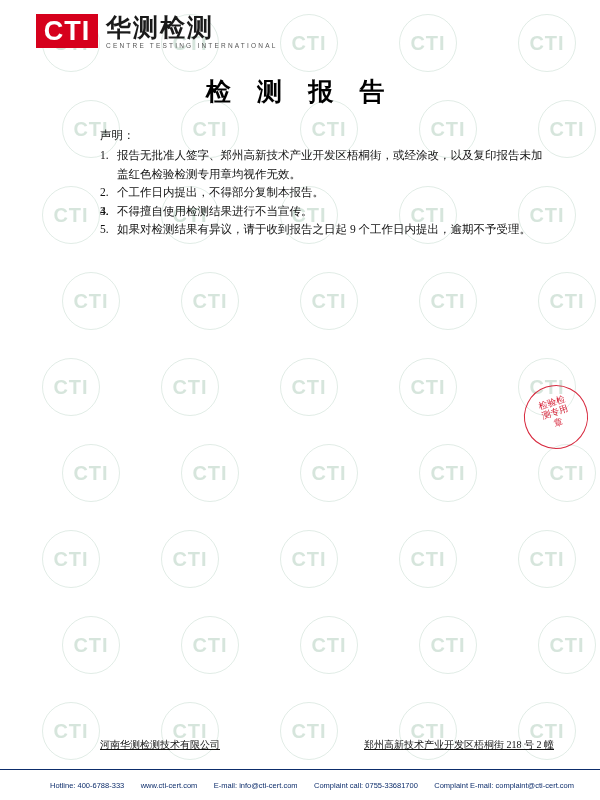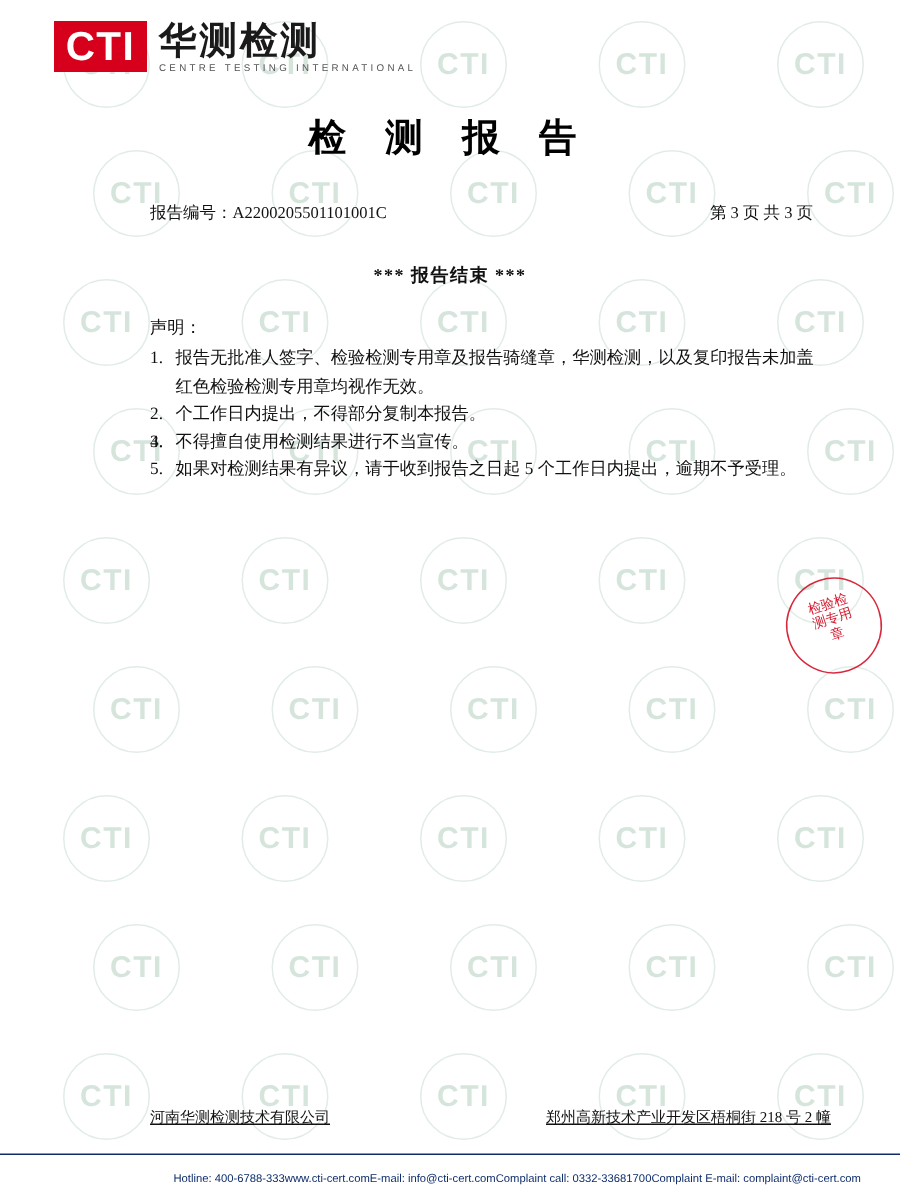--- a/index.html
+++ b/index.html
@@ -205,21 +205,21 @@
     bottom: 0;
     width: 600px;
     height: 30px;
     background: #ffffff;
     border-top: 1px solid #0d2d6b;
     z-index: 4;
   }
   .footer-bar-inner {
     display: flex;
     align-items: center;
-    justify-content: flex-end;
+    justify-content: space-between;
     height: 30px;
     padding: 0 26px;
     font-family: "Liberation Sans", sans-serif;
     font-size: 7.5px;
     color: #0d2d6b;
     margin-left: 24px;
   }
   .footer-bar-inner span {
     white-space: nowrap;
   }
@@ -280,67 +280,60 @@
   <div class="header">
     <div class="cti-mark">CTI</div>
     <div class="logo-text">
       <div class="logo-cn">华测检测</div>
       <div class="logo-en">CENTRE TESTING INTERNATIONAL</div>
     </div>
   </div>
 
   <div class="doc-title">检 测 报 告</div>
 
-  <div class="meta-row">
-    <div>
-      <span>报告编号：</span><span>A2200205501101001C</span>
-    </div>
-    <div>第 3 页 共 3 页</div>
-  </div>
-
-  <div class="end-mark">*** 报告结束 ***</div>
+
 
   <div class="statement">
     <div class="statement-title">声明：</div>
     <ol>
       <li>
         <span class="num">1.</span>
-        <span>报告无批准人签字、检验检测专用章及报告骑缝章，华测检测，以及复印报告未加盖红色检验检测专用章均视作无效。</span>
+        <span>报告无批准人签字、郑州高新技术产业开发区梧桐街，或经涂改，以及复印报告未加盖红色检验检测专用章均视作无效。</span>
       </li>
       <li>
         <span class="num">2.</span>
         <span>个工作日内提出，不得部分复制本报告。</span>
       </li>
       <li>
         <span class="num">3.</span>
       </li>
       <li>
         <span class="num">4.</span>
         <span>不得擅自使用检测结果进行不当宣传。</span>
       </li>
       <li>
         <span class="num">5.</span>
-        <span>如果对检测结果有异议，请于收到报告之日起 5 个工作日内提出，逾期不予受理。</span>
+        <span>如果对检测结果有异议，请于收到报告之日起 9 个工作日内提出，逾期不予受理。</span>
       </li>
     </ol>
   </div>
 
   <div class="seal">
     <div class="seal-ellipse"></div>
     <div class="seal-text">检验检测专用章</div>
   </div>
 
   <div class="footer-addr">
     <div>河南华测检测技术有限公司</div>
     <div>郑州高新技术产业开发区梧桐街 218 号 2 幢</div>
   </div>
 
   <div class="footer-bar">
     <div class="footer-bar-inner">
       <span>Hotline: 400-6788-333</span>
       <span>www.cti-cert.com</span>
       <span>E-mail: info@cti-cert.com</span>
-      <span>Complaint call: 0332-33681700</span>
+      <span>Complaint call: 0755-33681700</span>
       <span>Complaint E-mail: complaint@cti-cert.com</span>
     </div>
   </div>
 
 </div>
 
 </body></html>

